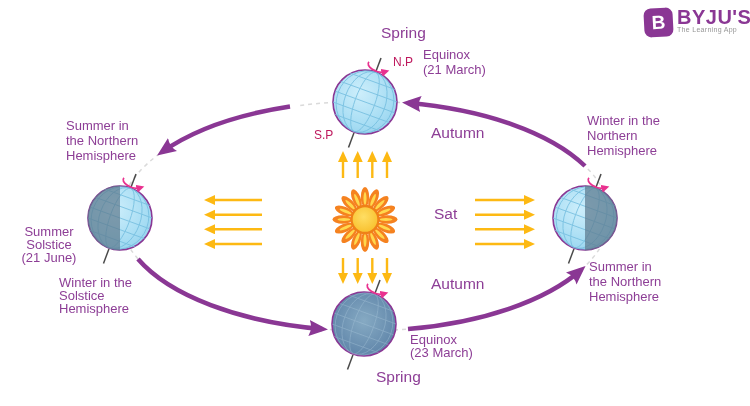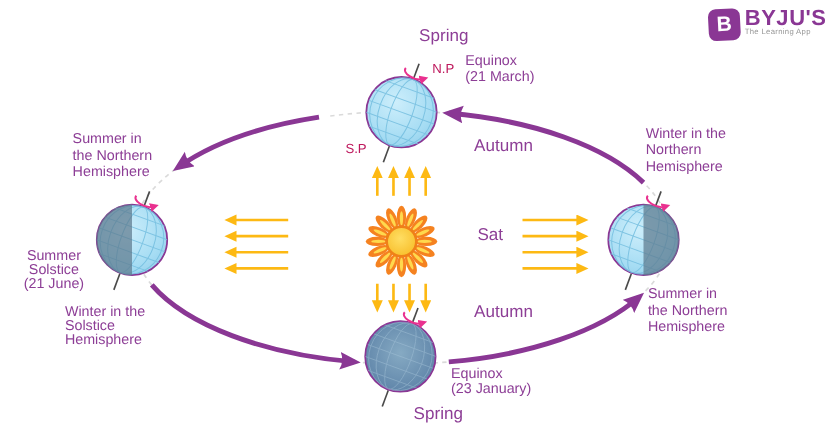--- a/index.html
+++ b/index.html
@@ -227,21 +227,21 @@
   </div>
   <div class="lbl lh15" style="left:589px;top:259px">
     <div>Summer in</div>
     <div>the Northern</div>
     <div>Hemisphere</div>
   </div>
 
   <div class="lbl big" style="left:402px;top:277px">Autumn</div>
   <div class="lbl lh13" style="left:410px;top:333px">
     <div>Equinox</div>
-    <div>(23 January)</div>
+    <div>(23 March)</div>
   </div>
   <div class="lbl big" style="left:347px;top:370px">Spring</div>
 
   <div class="logo" style="left:644px;top:8px">
     <div class="logo-badge">
       <span>B</span>
     </div>
     <div class="logo-text">
       <div class="logo-brand">BYJU'S</div>
       <div class="logo-tagline">The Learning App</div>

